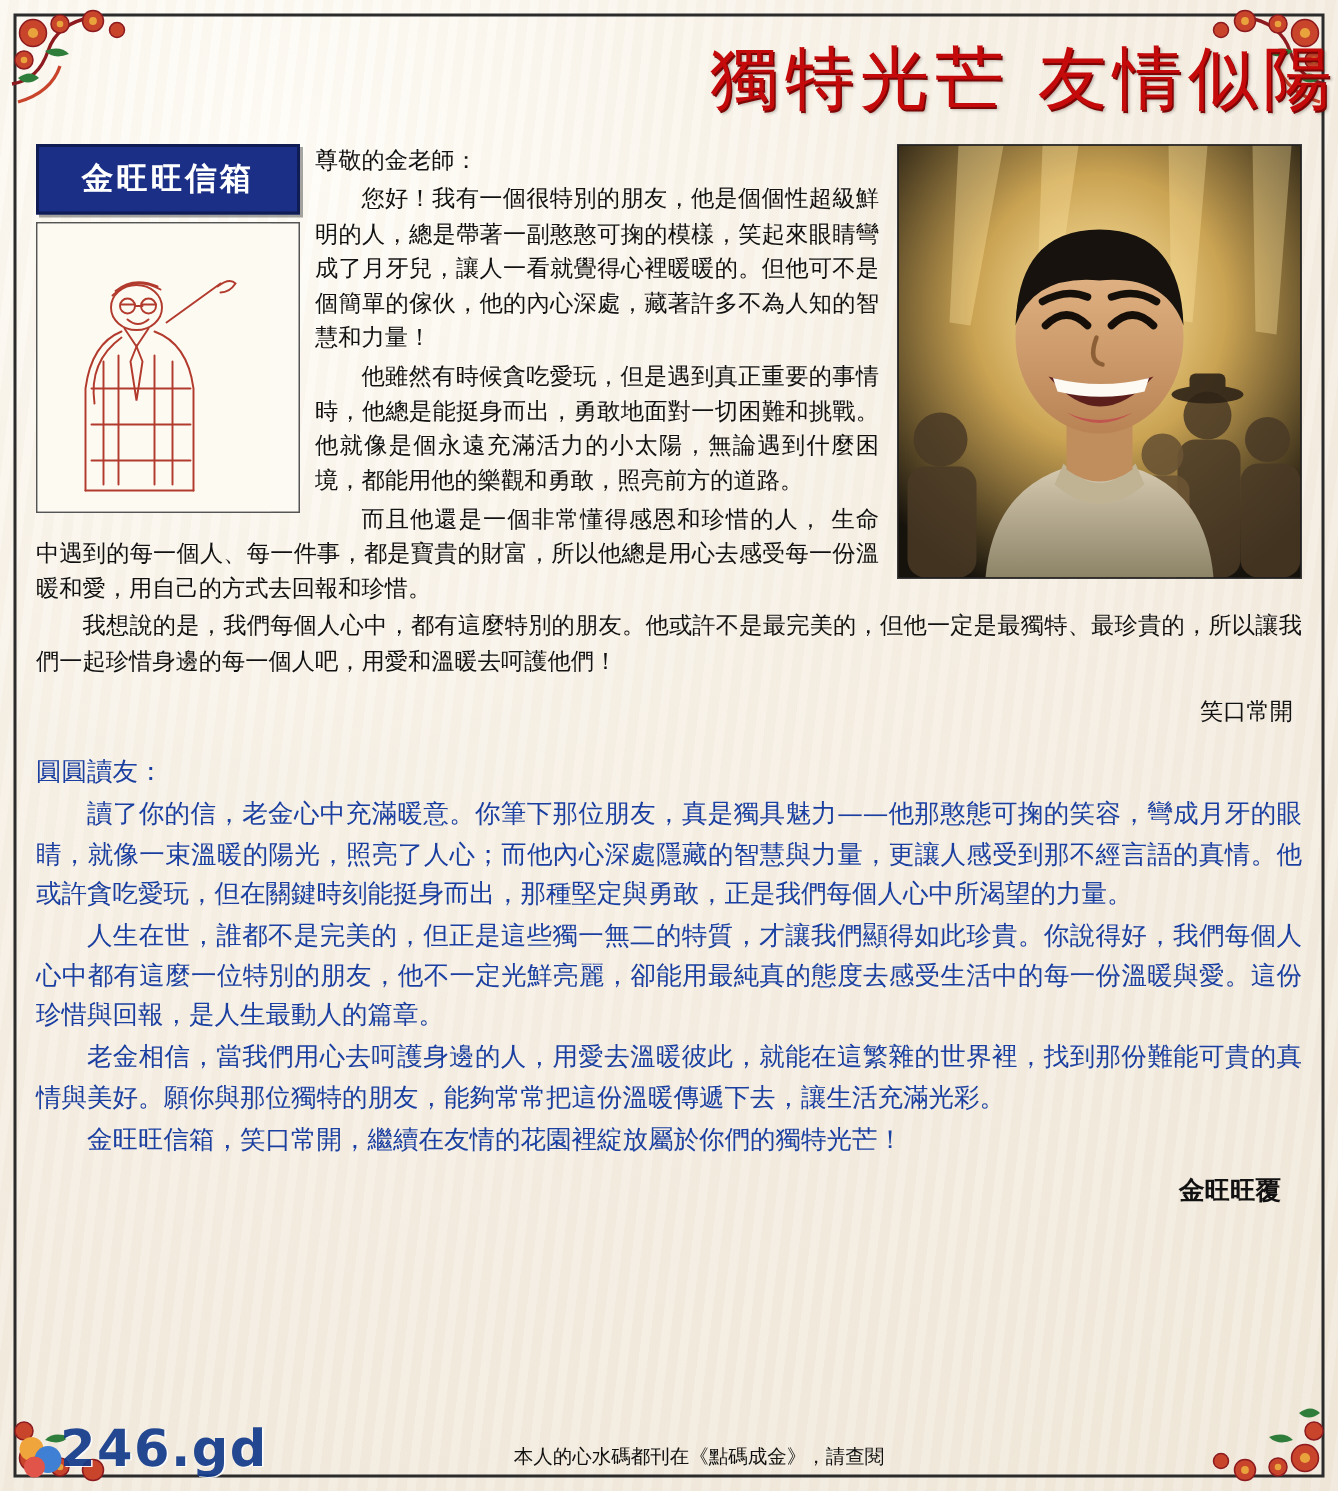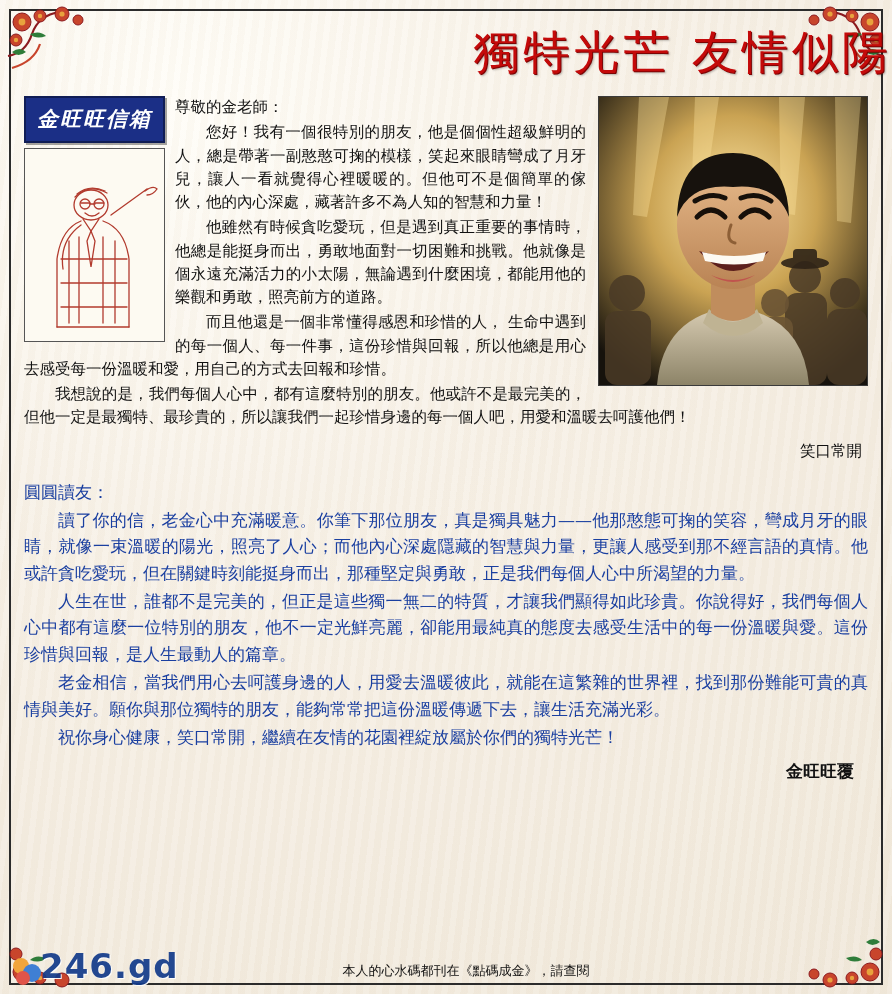--- a/index.html
+++ b/index.html
@@ -59,23 +59,22 @@
     position:absolute;
     left:24px;right:24px;top:96px;
     font-size:15.5px;
     line-height:1.5;
     color:#111;
   }
 
   
   .leftcol{
     float:left;
-    width:141px;
+    width:176px;
     margin:0 10px 4px 0;
-    font-style:italic;
   }
   .logo-badge{
     background:#1b2f86;
     color:#fff;
     font-weight:bold;
     font-size:21px;
     letter-spacing:2px;
     text-align:center;
     padding:5px 0 6px;
     border:2px solid #101d55;
@@ -350,30 +349,30 @@
 
             <path d="M56 76 q-22 16 -18 44"></path>
           </g>
         </svg>
       </div>
     </div>
 
     <p class="para nohang">尊敬的金老師：</p>
     <p class="para">您好！我有一個很特別的朋友，他是個個性超級鮮明的人，總是帶著一副憨憨可掬的模樣，笑起來眼睛彎成了月牙兒，讓人一看就覺得心裡暖暖的。但他可不是個簡單的傢伙，他的內心深處，藏著許多不為人知的智慧和力量！</p>
     <p class="para">他雖然有時候貪吃愛玩，但是遇到真正重要的事情時，他總是能挺身而出，勇敢地面對一切困難和挑戰。他就像是個永遠充滿活力的小太陽，無論遇到什麼困境，都能用他的樂觀和勇敢，照亮前方的道路。</p>
-    <p class="para">而且他還是一個非常懂得感恩和珍惜的人， 生命中遇到的每一個人、每一件事，這份珍惜與回報，所以他總是用心去感受每一份溫暖和愛，用自己的方式去回報和珍惜。</p>
+    <p class="para">而且他還是一個非常懂得感恩和珍惜的人， 生命中遇到的每一個人、每一件事，都是寶貴的財富，所以他總是用心去感受每一份溫暖和愛，用自己的方式去回報和珍惜。</p>
     <p class="para">我想說的是，我們每個人心中，都有這麼特別的朋友。他或許不是最完美的，但他一定是最獨特、最珍貴的，所以讓我們一起珍惜身邊的每一個人吧，用愛和溫暖去呵護他們！</p>
     <p class="sign">笑口常開</p>
 
     <div class="reply">
       <p class="nohang">圓圓讀友：</p>
       <p>讀了你的信，老金心中充滿暖意。你筆下那位朋友，真是獨具魅力——他那憨態可掬的笑容，彎成月牙的眼睛，就像一束溫暖的陽光，照亮了人心；而他內心深處隱藏的智慧與力量，更讓人感受到那不經言語的真情。他或許貪吃愛玩，但在關鍵時刻能挺身而出，那種堅定與勇敢，正是我們每個人心中所渴望的力量。</p>
       <p>人生在世，誰都不是完美的，但正是這些獨一無二的特質，才讓我們顯得如此珍貴。你說得好，我們每個人心中都有這麼一位特別的朋友，他不一定光鮮亮麗，卻能用最純真的態度去感受生活中的每一份溫暖與愛。這份珍惜與回報，是人生最動人的篇章。</p>
       <p>老金相信，當我們用心去呵護身邊的人，用愛去溫暖彼此，就能在這繁雜的世界裡，找到那份難能可貴的真情與美好。願你與那位獨特的朋友，能夠常常把這份溫暖傳遞下去，讓生活充滿光彩。</p>
-      <p>祝你身心健康，笑口常開，繼續在友情的花園裡綻放屬於你們的獨特光芒！</p>
+      <p>金旺旺信箱，笑口常開，繼續在友情的花園裡綻放屬於你們的獨特光芒！</p>
       <p class="sign">金旺旺覆</p>
     </div>
   </div>
 
   <div class="footer">本人的心水碼都刊在《點碼成金》，請查閱</div>
 
   <div class="wm-mark">
     <svg width="34" height="34" viewBox="0 0 34 34">
       <circle cx="11" cy="12" r="8" fill="#f0a53c"></circle>
       <circle cx="22" cy="19" r="9" fill="#3f7fd4"></circle>

